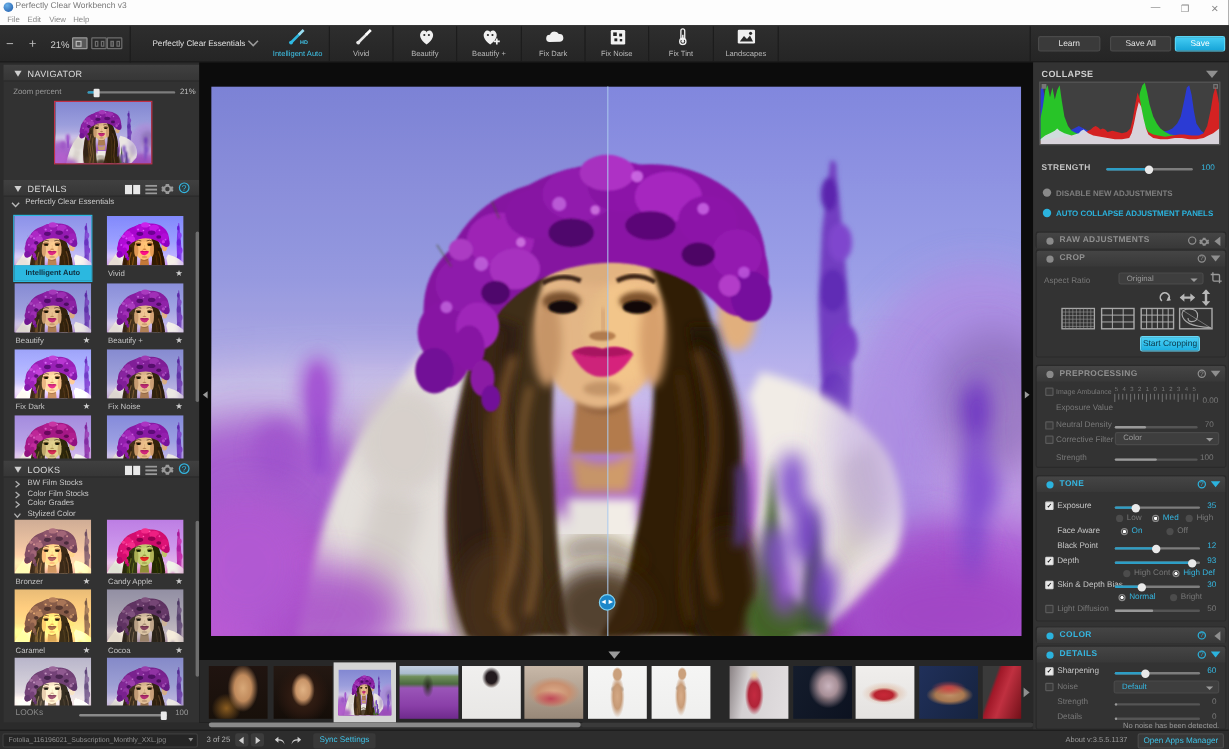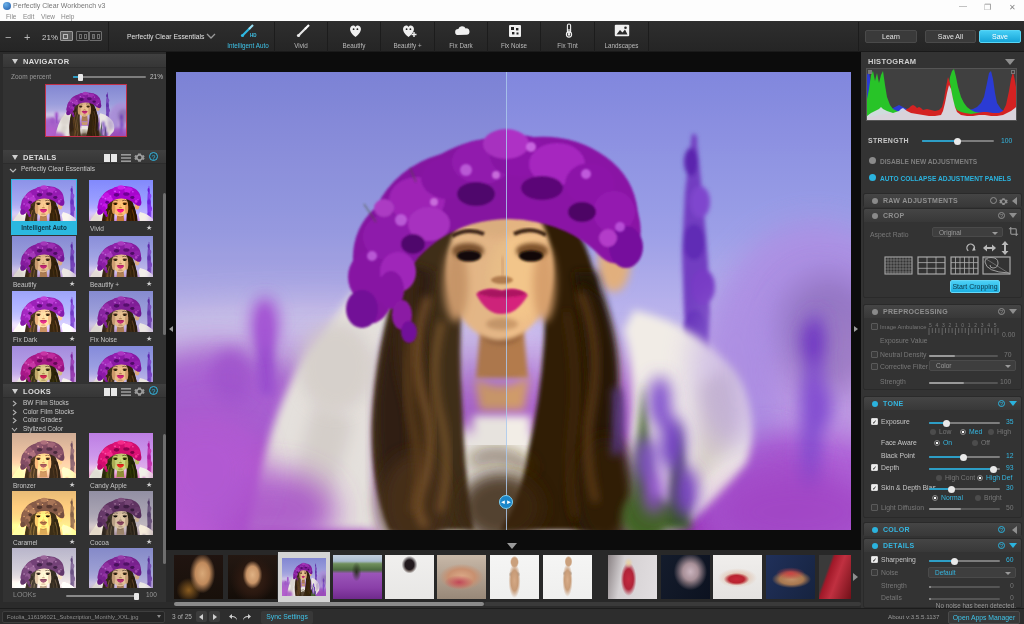--- a/index.html
+++ b/index.html
@@ -18,21 +18,21 @@
 .presetbtn{position:absolute;top:22px;height:30px;border-right:1px solid #1c1c1c;text-align:center}
 .presetbtn .lbl{position:absolute;bottom:3px;width:100%;font-size:6.3px;color:#b9b9b9}
 .presetbtn.sel .lbl{color:#3fc3e8}
 .topbtn{position:absolute;top:30px;height:13px;background:#3a3a3a;border:1px solid #4a4a4a;border-radius:2px;color:#e3e3e3;font-size:7px;text-align:center;line-height:11px}
 
 #leftpanel{position:absolute;left:3px;top:54px;width:163px;height:548px;background:#323232}
 #canvas{position:absolute;left:166px;top:52px;width:695px;height:550px;background:#0c0c0c}
 #rightpanel{position:absolute;left:861px;top:52px;width:163px;height:558px;background:#333}
 .sechdr{position:relative;height:14px;background:linear-gradient(#404040,#363636);border-bottom:1px solid #2c2c2c}
 .sechdr .tri{position:absolute;left:9px;top:5px;width:0;height:0;border-left:3.5px solid transparent;border-right:3.5px solid transparent;border-top:5px solid #cfcfcf}
-.sechdr .nm{position:absolute;left:20px;top:3px;font-size:7.5px;font-weight:bold;color:#dedede;letter-spacing:.3px}
+.sechdr .nm{position:absolute;left:20px;top:3px;font-size:7.5px;font-weight:normal;color:#dedede;letter-spacing:.3px}
 .small{font-size:6.5px;color:#9a9a9a;white-space:nowrap}
 .star{color:#cfcfcf;font-size:7px}
 
 .ppanel{position:absolute;left:2px;width:159px;background:#333;border:1px solid #2a2a2a;border-radius:2px}
 .pbar{position:relative;height:13px;background:linear-gradient(#454545,#383838);border-radius:2px 2px 0 0}
 .pbar .dot{position:absolute;left:8px;top:3.5px;width:6px;height:6px;border-radius:50%;background:#8a8a8a}
 .pbar .nm{position:absolute;left:19px;top:3px;font-size:7px;font-weight:bold;color:#909090;letter-spacing:.3px}
 .pbar .qm{position:absolute;right:16px;top:2.5px;width:7px;height:7px;border:1px solid #909090;border-radius:50%;font-size:5.5px;line-height:6.5px;text-align:center;color:#909090}
 .pbar .pn{position:absolute;right:4px;top:4px;width:0;height:0}
 .cy{color:#35b6e0!important}
@@ -509,21 +509,21 @@
       </svg>
   <div class="abs" style="left:10px;top:20px;width:330px;height:458px;background:rgba(60,62,100,0.055)"></div>
   <div class="abs" style="left:340px;top:20px;width:1px;height:458px;background:rgba(170,200,235,0.85)"></div>
   <div class="abs" style="left:333px;top:443px;width:14px;height:14px;border-radius:50%;background:#1c86c8;border:1px solid #7fd0f0;color:#fff;font-size:6px;line-height:12px;text-align:center">◄►</div>
   <div class="abs" style="left:3px;top:274px;width:0;height:0;border-top:3.5px solid transparent;border-bottom:3.5px solid transparent;border-right:4.5px solid #9a9a9a"></div>
   <div class="abs" style="left:688px;top:274px;width:0;height:0;border-top:3.5px solid transparent;border-bottom:3.5px solid transparent;border-left:4.5px solid #9a9a9a"></div>
   <div class="abs" style="left:341px;top:491px;width:0;height:0;border-left:5px solid transparent;border-right:5px solid transparent;border-top:6px solid #9a9a9a"></div>
 </div>
 
 <div id="rightpanel">
- <div class="abs" style="left:7px;top:5px;font-size:7.5px;font-weight:bold;color:#cfcfcf;letter-spacing:.3px">HISTOGRAM</div>
+ <div class="abs" style="left:7px;top:5px;font-size:7.5px;font-weight:bold;color:#cfcfcf;letter-spacing:.3px">COLLAPSE</div>
  <div class="abs" style="left:144px;top:7px;width:0;height:0;border-left:5px solid transparent;border-right:5px solid transparent;border-top:6px solid #8f8f8f"></div>
  <div class="abs" style="left:5px;top:16px;width:151px;height:53px;background:#404040;border:1px solid #555">
   <svg width="149" height="51" viewBox="0 0 149 51" preserveAspectRatio="none">
    <path d="M0 51 L0 6 L2 2 L4 16 L6 6 L8 20 L10 12 L12 24 L14 30 L16 34 L20 38 L24 40 L28 38 L32 36 L36 38 L40 40 L46 42 L52 43 L58 44 L64 44 L70 45 L76 45 L82 44 L88 43 L94 42 L100 41 L106 40 L110 38 L114 34 L117 28 L120 14 L122 4 L124 2 L126 10 L128 24 L130 34 L134 40 L138 43 L142 44 L146 45 L149 45 L149 51 Z" fill="#2b3bd4"></path>
    <path d="M0 51 L0 30 L2 20 L4 6 L6 2 L8 12 L10 4 L12 14 L14 6 L16 2 L18 16 L20 28 L23 36 L26 40 L30 42 L34 44 L40 45 L46 46 L54 46 L62 46 L68 46 L73 45 L76 42 L79 34 L81 22 L83 8 L85 2 L87 0 L89 8 L91 18 L94 28 L97 34 L100 38 L104 41 L108 43 L114 44 L120 45 L126 46 L134 46 L142 46 L149 47 L149 51 Z" fill="#28c428"></path>
    <path d="M0 51 L0 48 L6 47 L12 46 L18 45 L24 44 L30 44 L34 43 L38 41 L42 39 L44 37 L46 36 L48 37 L50 39 L52 38 L54 39 L56 41 L60 40 L64 41 L68 42 L72 41 L75 38 L77 30 L79 18 L81 8 L83 14 L85 26 L87 36 L90 41 L94 43 L98 44 L104 45 L110 44 L116 43 L120 43 L126 44 L132 44 L136 42 L139 36 L142 22 L144 10 L146 3 L148 12 L149 18 L149 51 Z" fill="#d42222"></path>
    <path d="M0 51 L0 47 L4 44 L8 42 L12 40 L14 38 L16 40 L20 42 L26 44 L32 42 L34 40 L36 39 L40 42 L44 44 L50 45 L56 46 L62 47 L68 47 L74 46 L76 42 L78 34 L80 24 L82 16 L84 20 L86 30 L88 38 L90 43 L94 46 L100 47 L106 47 L112 46 L118 46 L124 47 L130 47 L136 46 L140 44 L144 42 L148 39 L149 38 L149 51 Z" fill="#d8dde6" opacity="0.95"></path>
   </svg>
   <span class="abs" style="left:1px;top:1px;width:4px;height:4px;background:#777"></span>
   <span class="abs" style="right:1px;top:1px;width:4px;height:4px;border:1px solid #777"></span>

